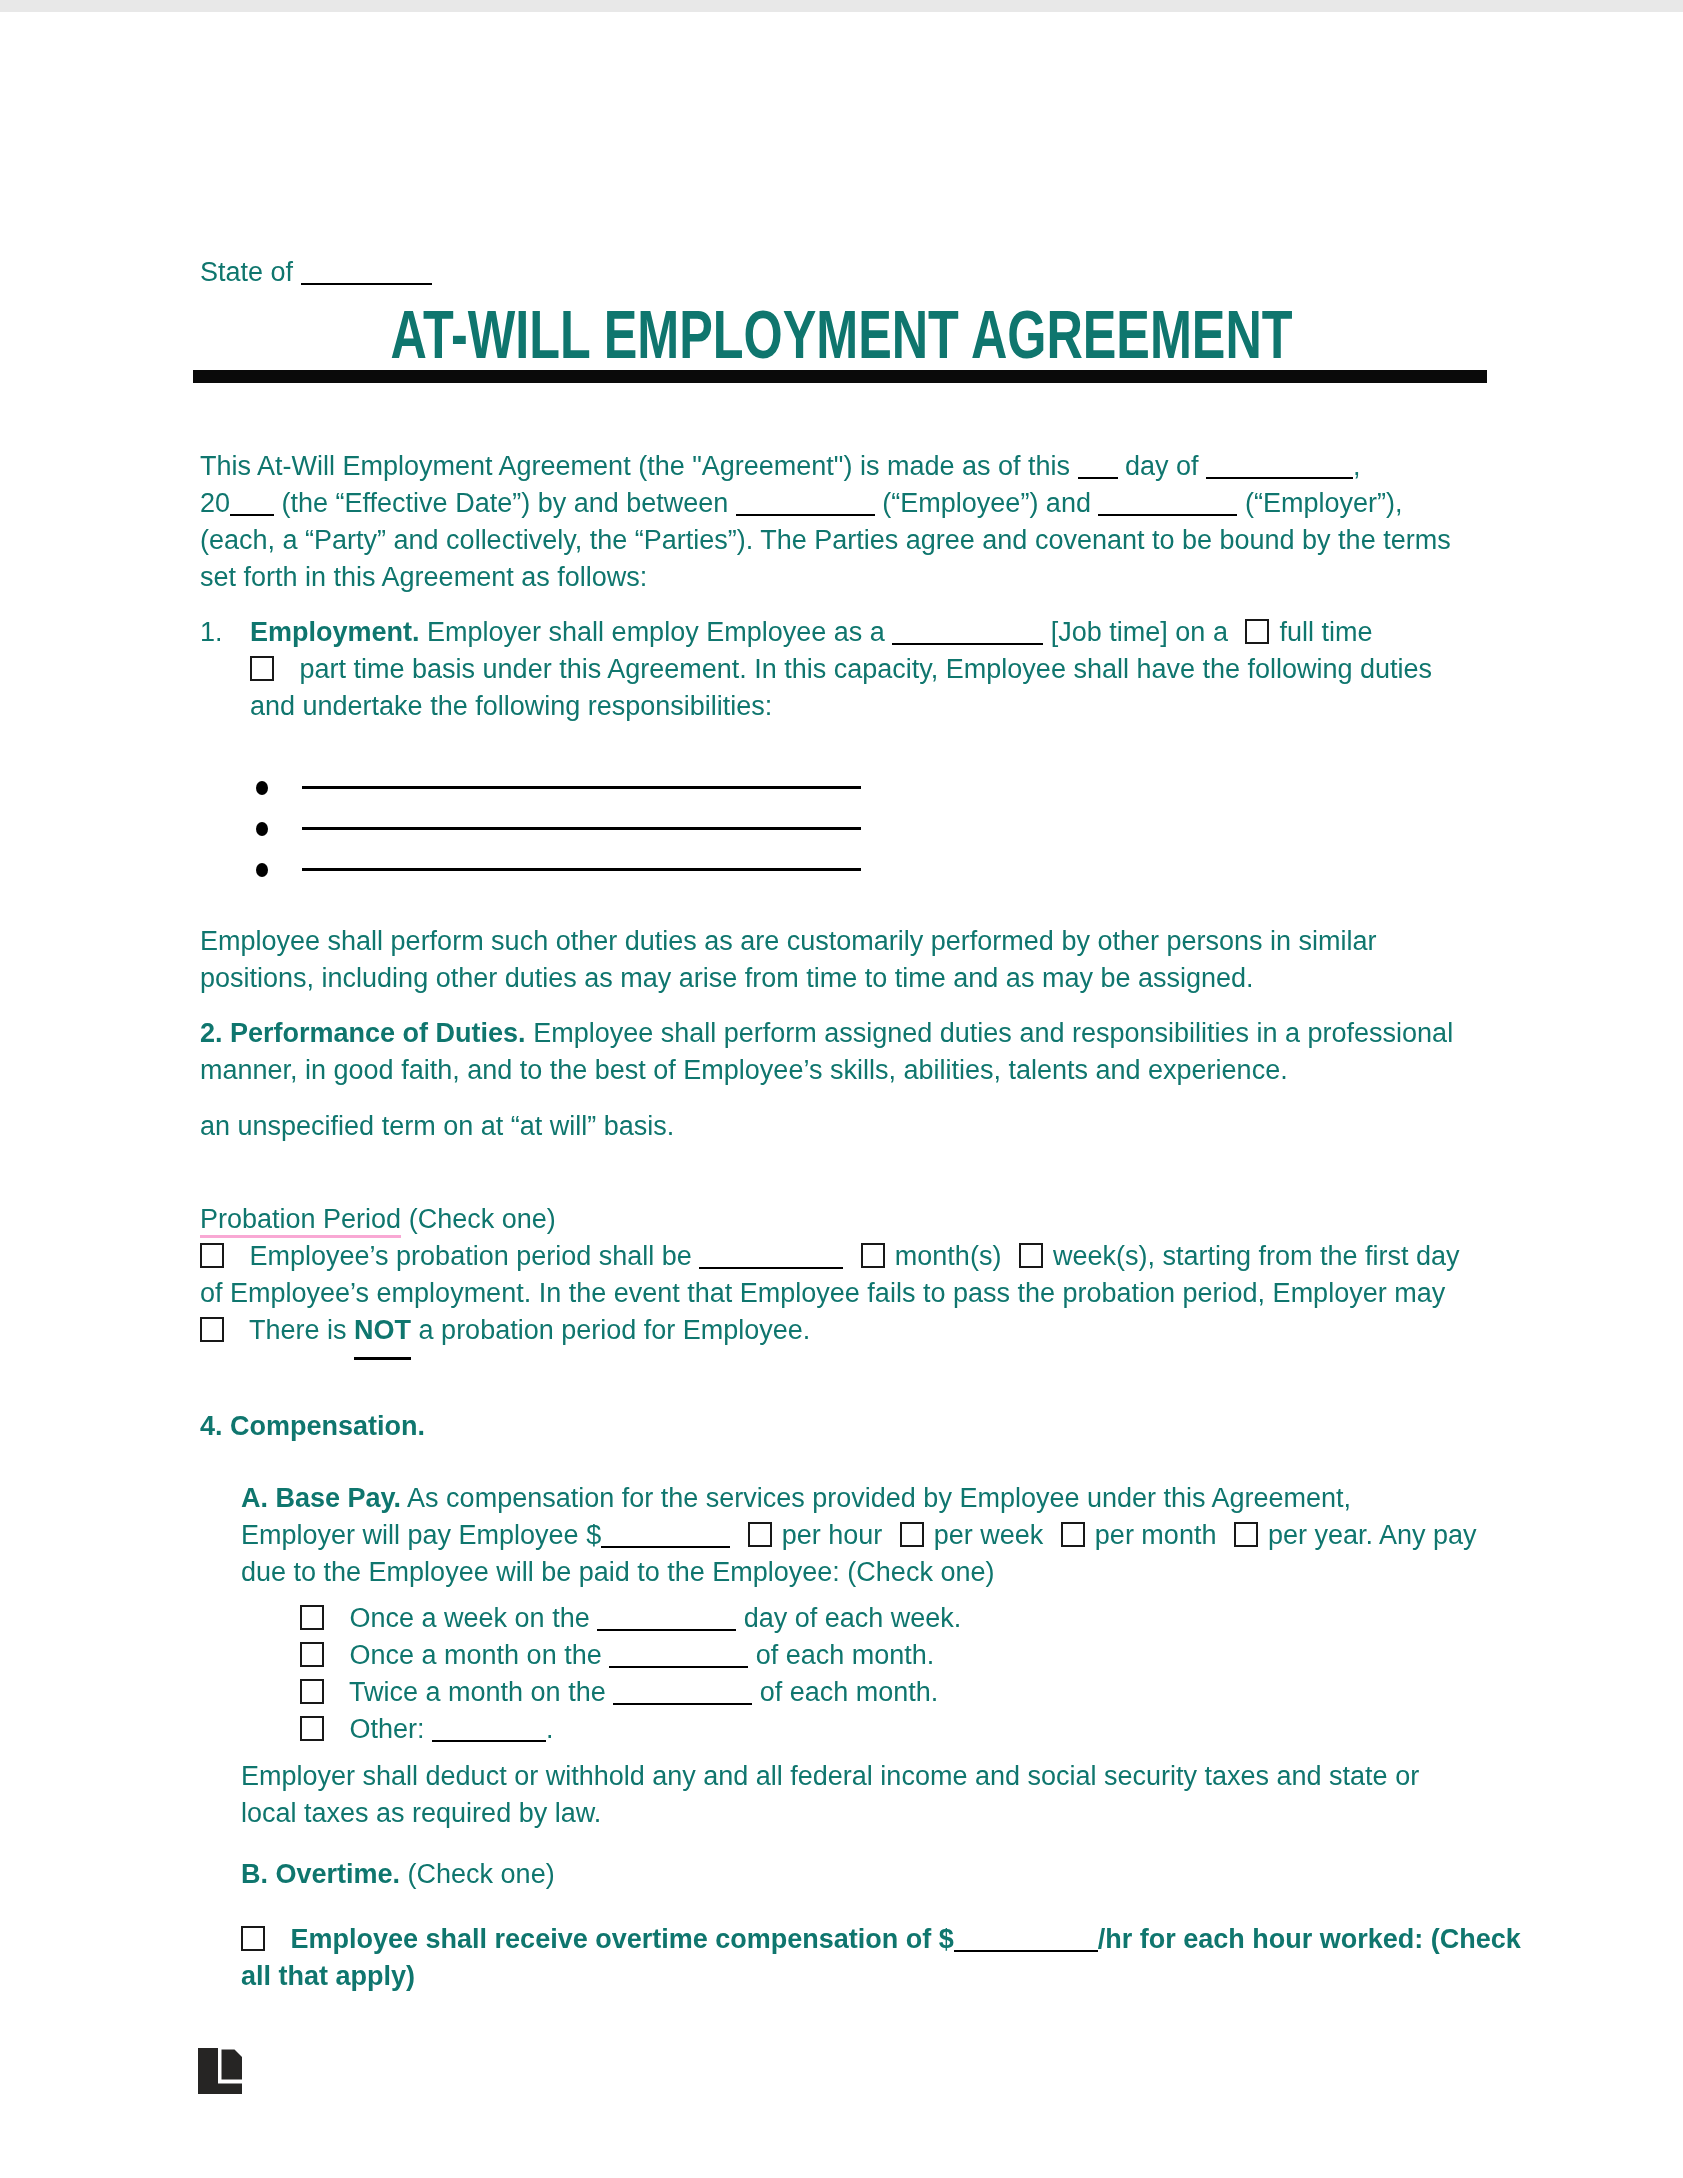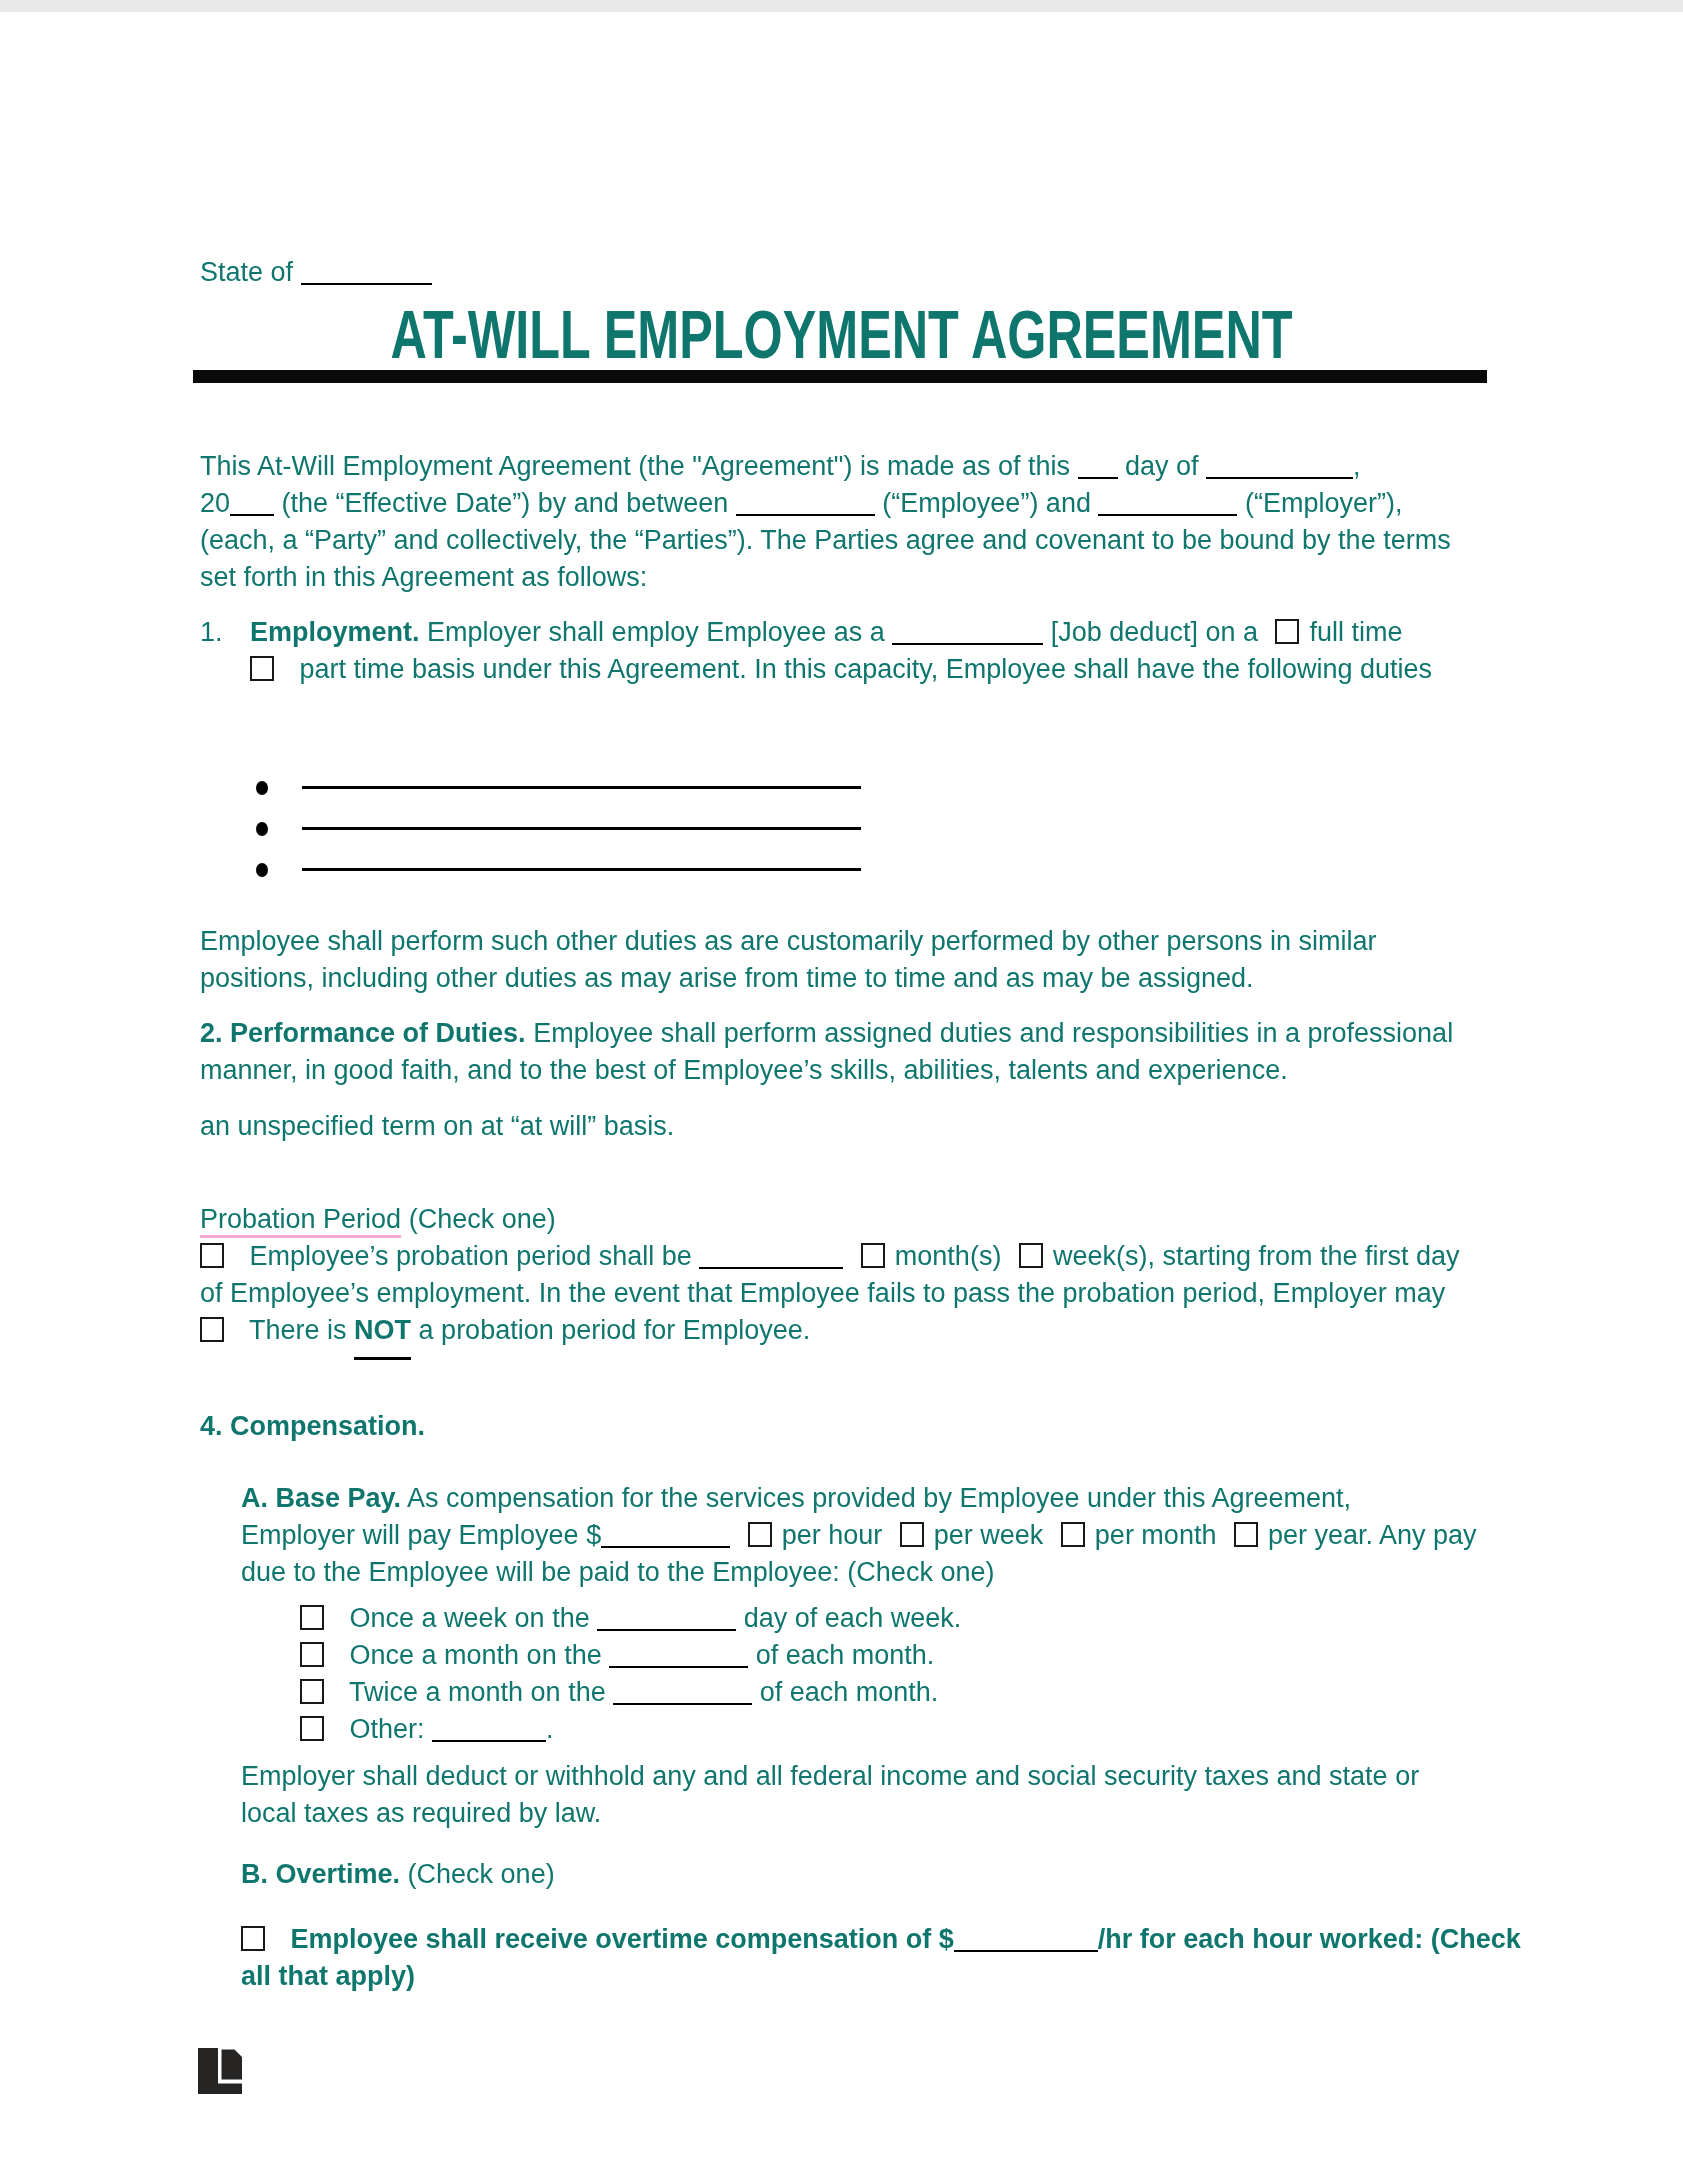--- a/index.html
+++ b/index.html
@@ -58,26 +58,29 @@
     </div>
     <div class="ln"><span>(each, a “Party” and collectively, the “Parties”). The Parties agree and covenant to be bound by the terms</span></div>
     <div class="ln"><span>set forth in this Agreement as follows:</span></div>
   </div>
 
   <div class="b" style="left:200px;top:602px;">
     <div class="ln">
       <span class="num">1.</span><b>Employment.</b>
       <span>Employer shall employ Employee as a</span>
       <span class="blank w153"></span>
-      <span>[Job deduct] on a</span>
+      <span>[Job time] on a</span>
       <span class="cb"></span><span>full time</span>
     </div>
     <div class="ln" style="margin-left:50px;">
       <span class="cb lead"></span>
       <span>part time basis under this Agreement. In this capacity, Employee shall have the following duties</span>
+    </div>
+    <div class="ln" style="margin-left:50px;">
+      <span>and undertake the following responsibilities:</span>
     </div>
   </div>
 
   <div class="b" style="left:200px;top:758px;width:1283px;">
     <div class="brow">
       <span class="bdot"></span>
       <span class="bline"></span>
     </div>
     <div class="brow">
       <span class="bdot"></span>

